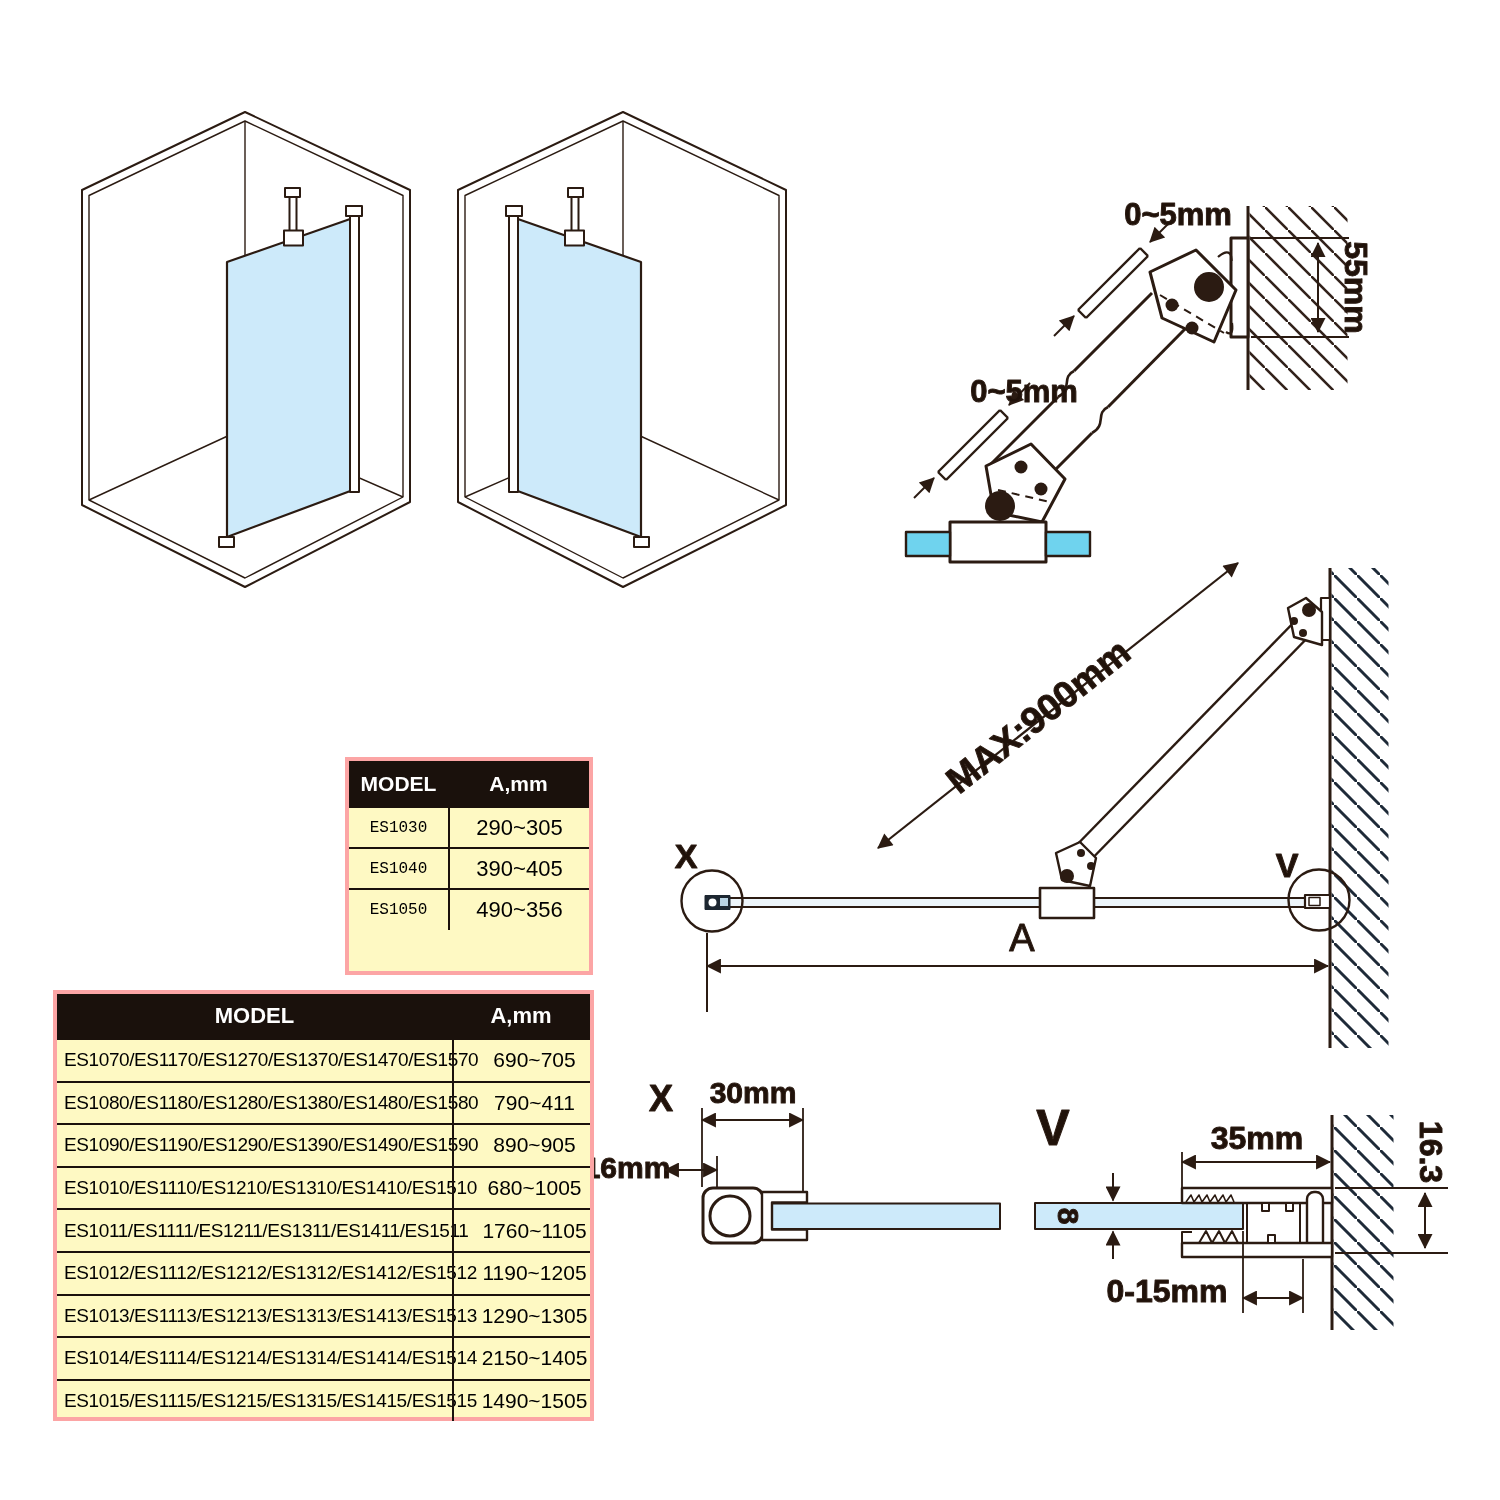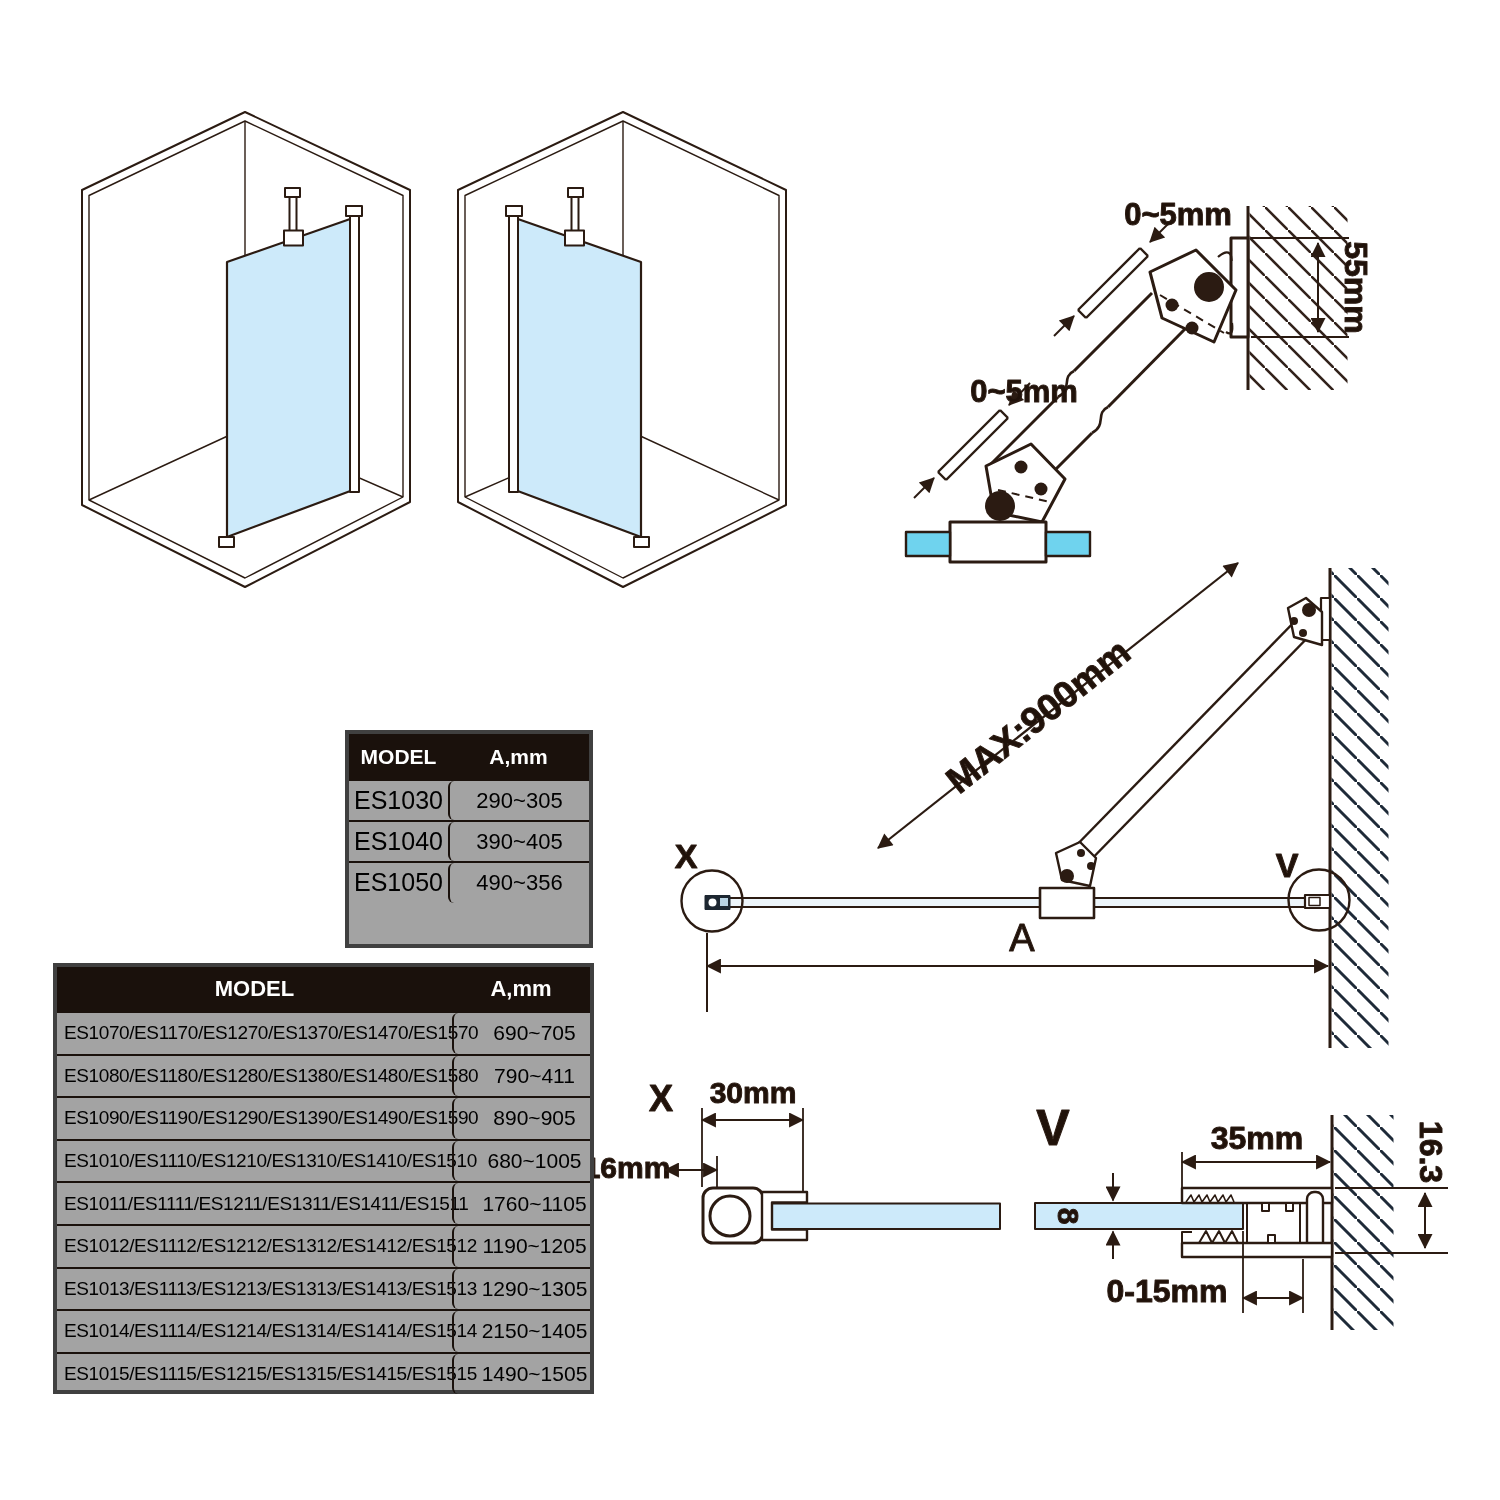--- a/index.html
+++ b/index.html
@@ -1,36 +1,36 @@
 <!DOCTYPE html>
 <html><head>
 <meta charset="utf-8">
 <style>
   html,body{margin:0;padding:0;background:#ffffff;}
   body{width:1500px;height:1500px;position:relative;font-family:"Liberation Sans",sans-serif;}
   svg text{font-family:"Liberation Sans",sans-serif;fill:#20120a;}
   .dim{font-weight:700;}
   
-  .tbl{position:absolute;border:4px solid #404040;background:#a3a3a3;box-sizing:border-box;}
+  .tbl{position:absolute;border:4px solid #fca5a5;background:#fef9c3;box-sizing:border-box;margin-top:27px;}
   .tbl .hd{display:grid;background:#1a110c;color:#ffffff;font-weight:700;align-items:center;}
   .tbl .hd div{text-align:center;}
   .tbl .row{display:grid;align-items:center;border-top:2.5px solid #1a110c;box-sizing:border-box;}
   .tbl .row div{height:100%;display:flex;align-items:center;box-sizing:border-box;}
-  .tbl .c2{border-left:2.5px solid #1a110c;justify-content:center;border-radius:6px;}
+  .tbl .c2{border-left:2.5px solid #1a110c;justify-content:center;}
   
   #tbl-large{left:53px;top:963px;width:541px;height:431px;}
   #tbl-large .hd{grid-template-columns:395px 1fr;height:44px;font-size:22px;}
   #tbl-large .row{grid-template-columns:395px 1fr;height:42.6px;}
   #tbl-large .row .c1{padding-left:7px;font-size:19px;letter-spacing:-0.4px;}
   #tbl-large .row .c2{font-size:21px;padding-left:25px;}
   
   #tbl-small{left:345px;top:730px;width:248px;height:218px;}
   #tbl-small .hd{grid-template-columns:99px 1fr;height:45px;font-size:21px;}
   #tbl-small .row{grid-template-columns:99px 1fr;height:41.2px;}
-  #tbl-small .row .c1{justify-content:center;font-size:25px;}
+  #tbl-small .row .c1{justify-content:center;font-size:16px;font-family:Liberation Mono, monospace;}
   #tbl-small .row .c2{font-size:22px;}
 </style>
 </head>
 <body>
 
 
 
 <svg width="1500" height="1500" viewBox="0 0 1500 1500" xmlns="http://www.w3.org/2000/svg">
   <defs>
     <marker id="ah" viewBox="0 0 10 10" refX="9.3" refY="5" markerUnits="userSpaceOnUse" markerWidth="22" markerHeight="15" orient="auto-start-reverse">

